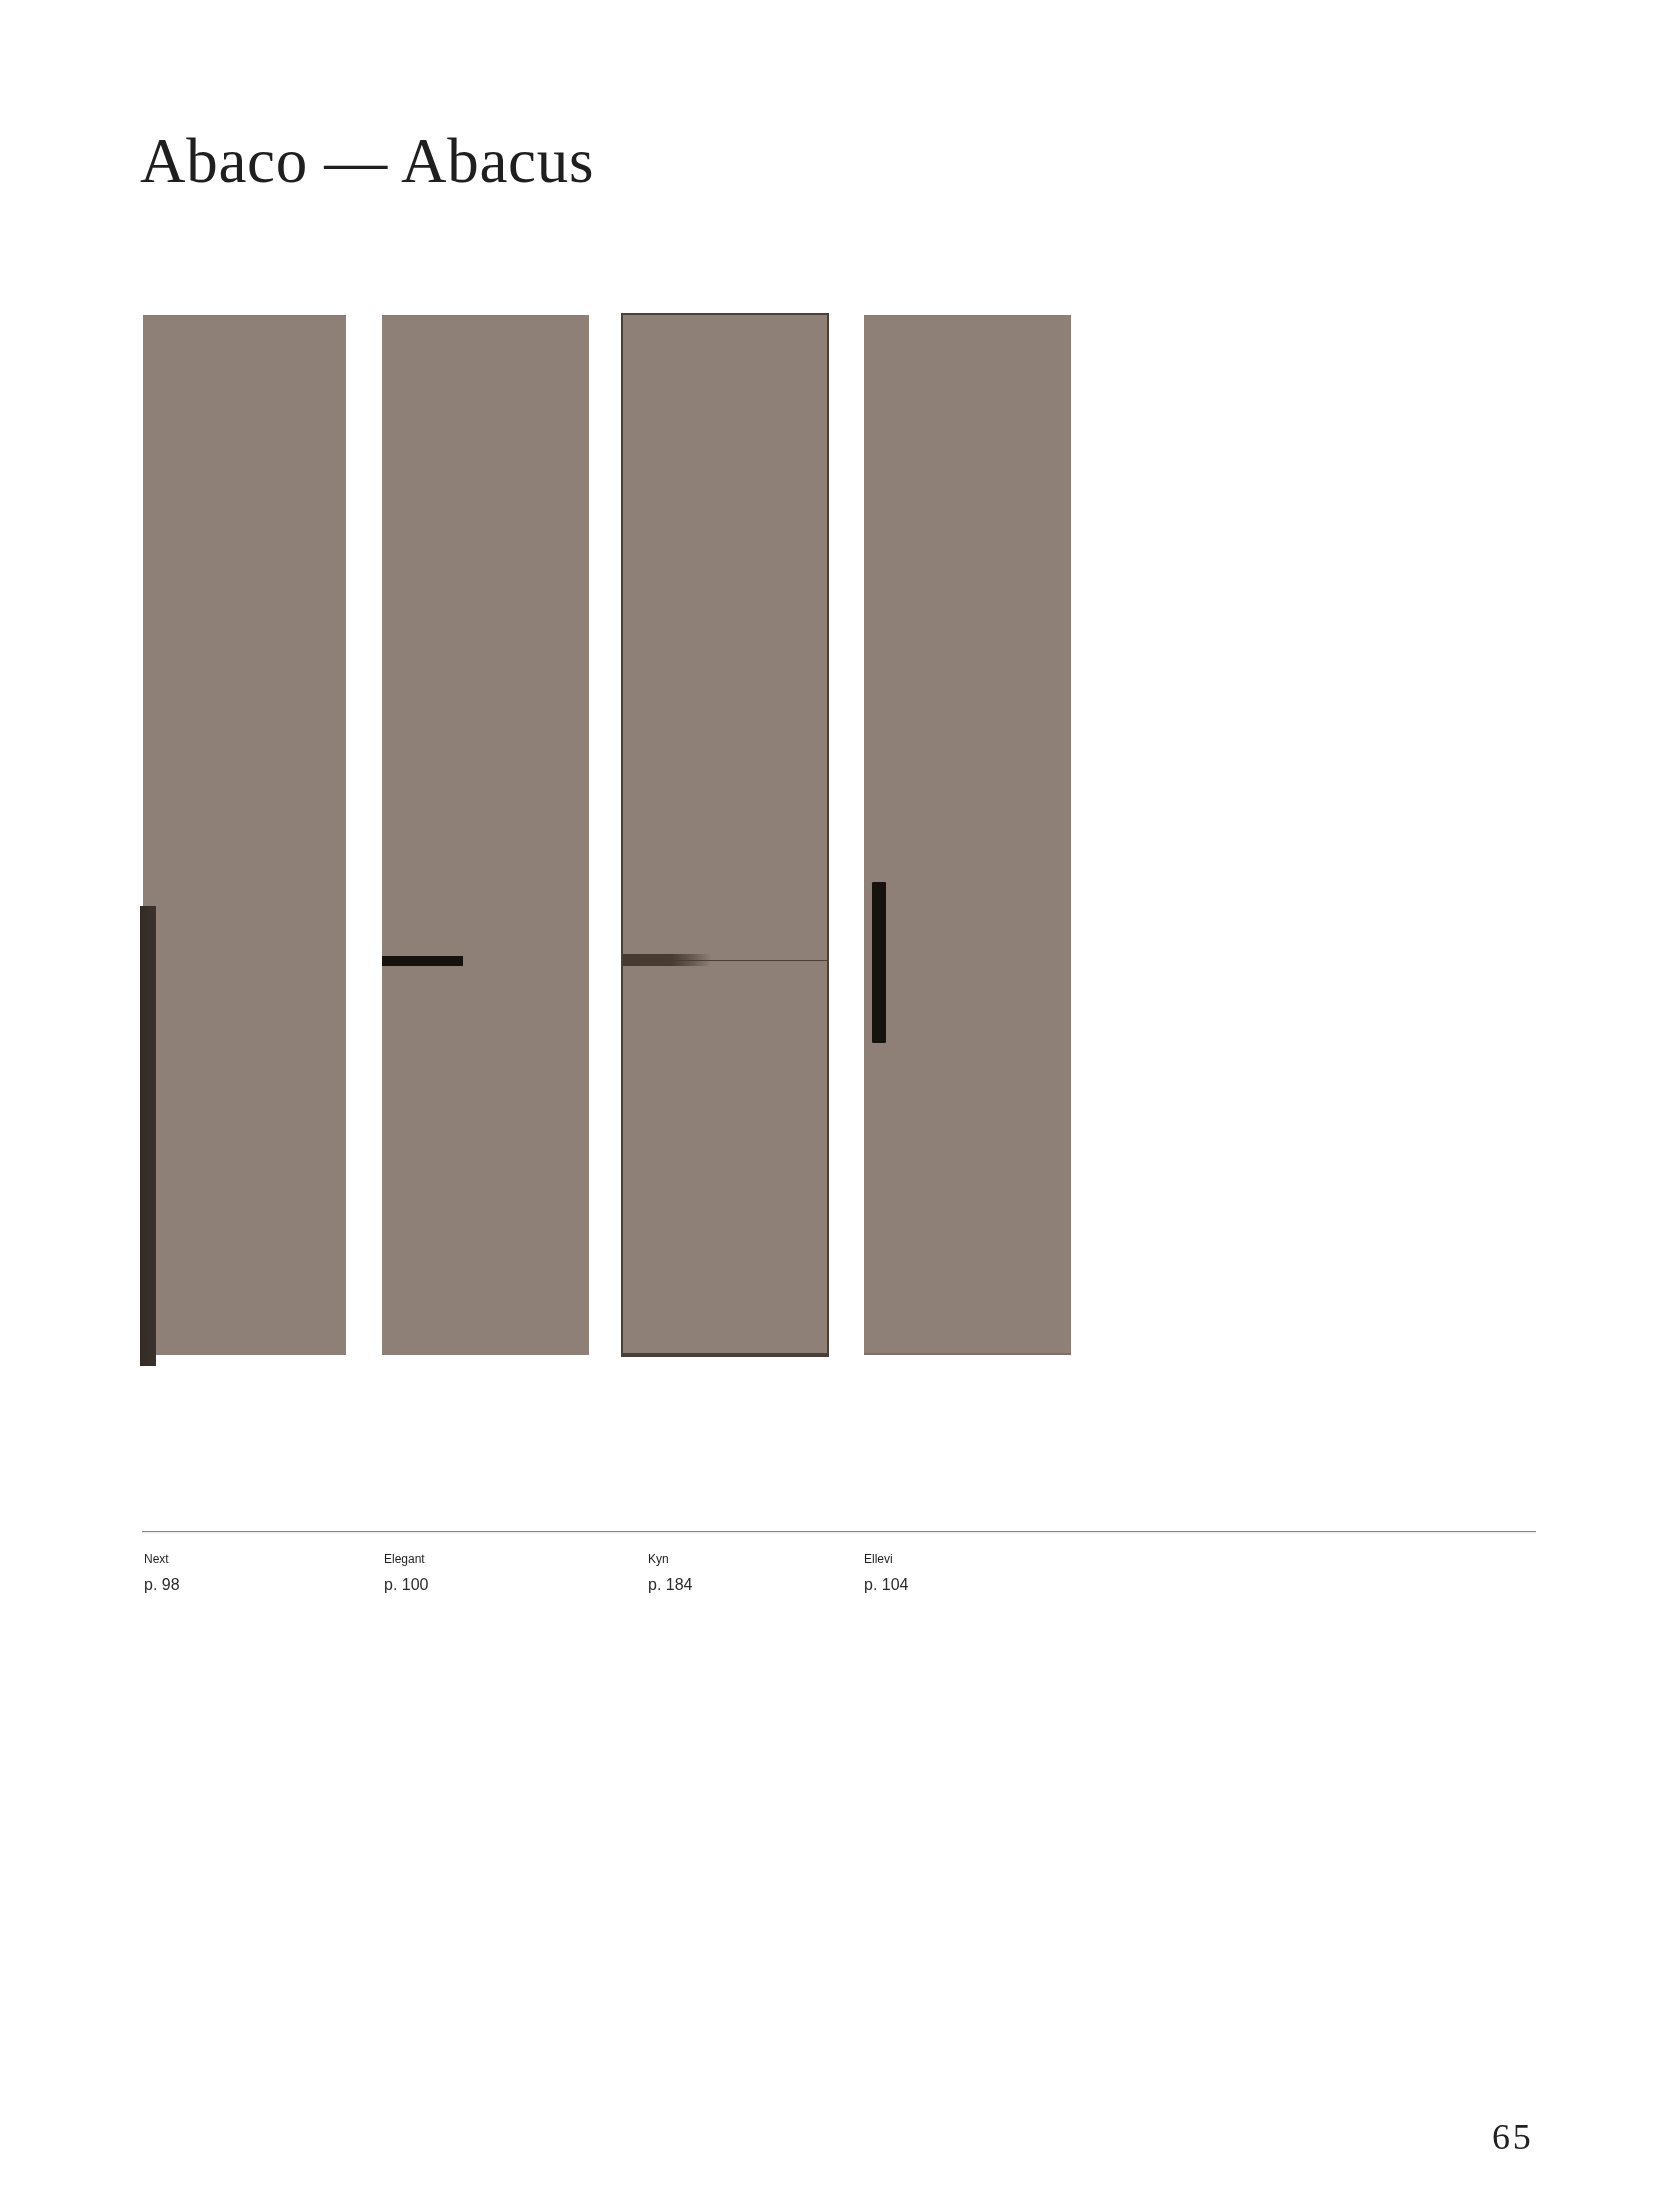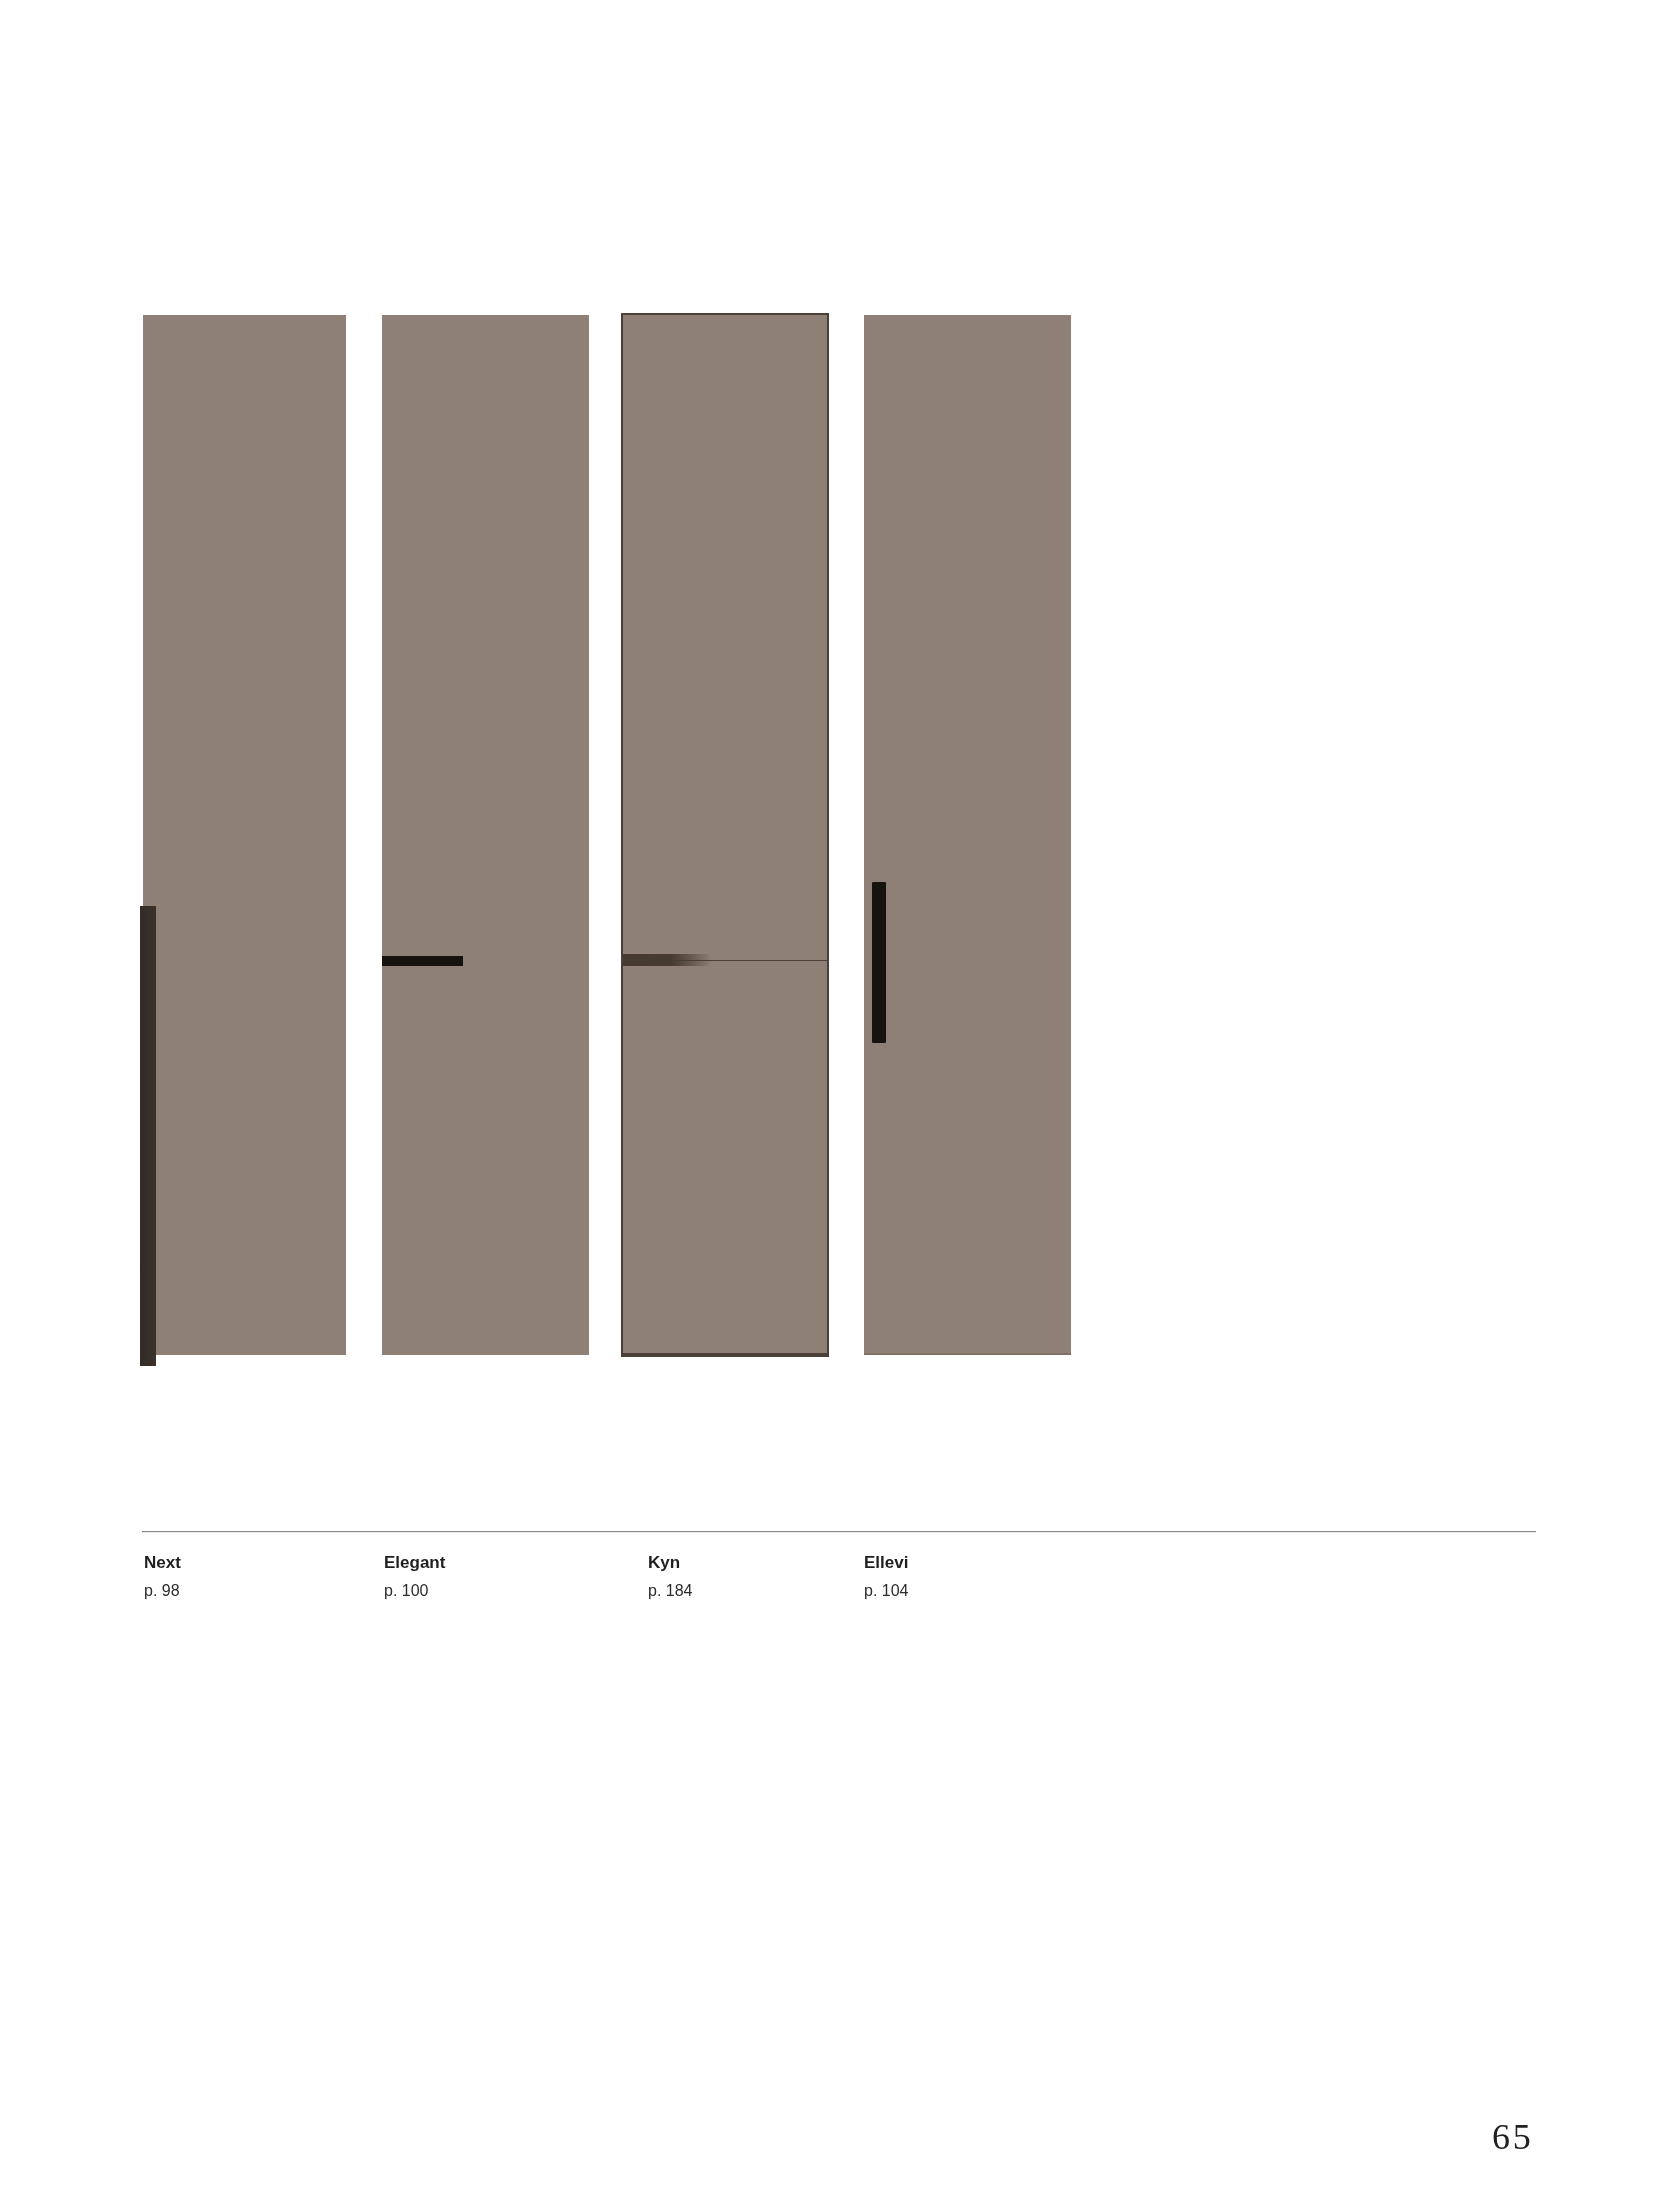--- a/index.html
+++ b/index.html
@@ -111,22 +111,22 @@
   .label-col {
     position: absolute;
     top: 1553px;
     width: 174px;
   }
   .label-col.c1 { left: 144px; }
   .label-col.c2 { left: 384px; }
   .label-col.c3 { left: 648px; }
   .label-col.c4 { left: 864px; }
   .product-name {
-    font-size: 17px;
-    font-weight: 700;
+    font-size: 12px;
+    font-weight: 400;
     color: var(--text-primary, #1f1f1f);
     line-height: 1.15;
   }
   .product-page {
     margin-top: 9px;
     font-size: 16px;
     font-weight: 400;
     color: #2b2b2b;
     line-height: 1.15;
   }
@@ -140,20 +140,21 @@
     letter-spacing: 2.7px;
     color: #21211f;
     line-height: 1;
   }
 </style>
 </head>
 <body>
 
 <div class="stage">
 
+  <h1 class="title">Abaco — Abacus</h1>
 
   <div class="panel p1"></div>
   <div class="handle-v-edge"></div>
 
   <div class="panel p2"></div>
   <div class="handle-h-bar"></div>
 
   <div class="panel p3"></div>
   <div class="kyn-seam"></div>
   <div class="kyn-grip"></div>

